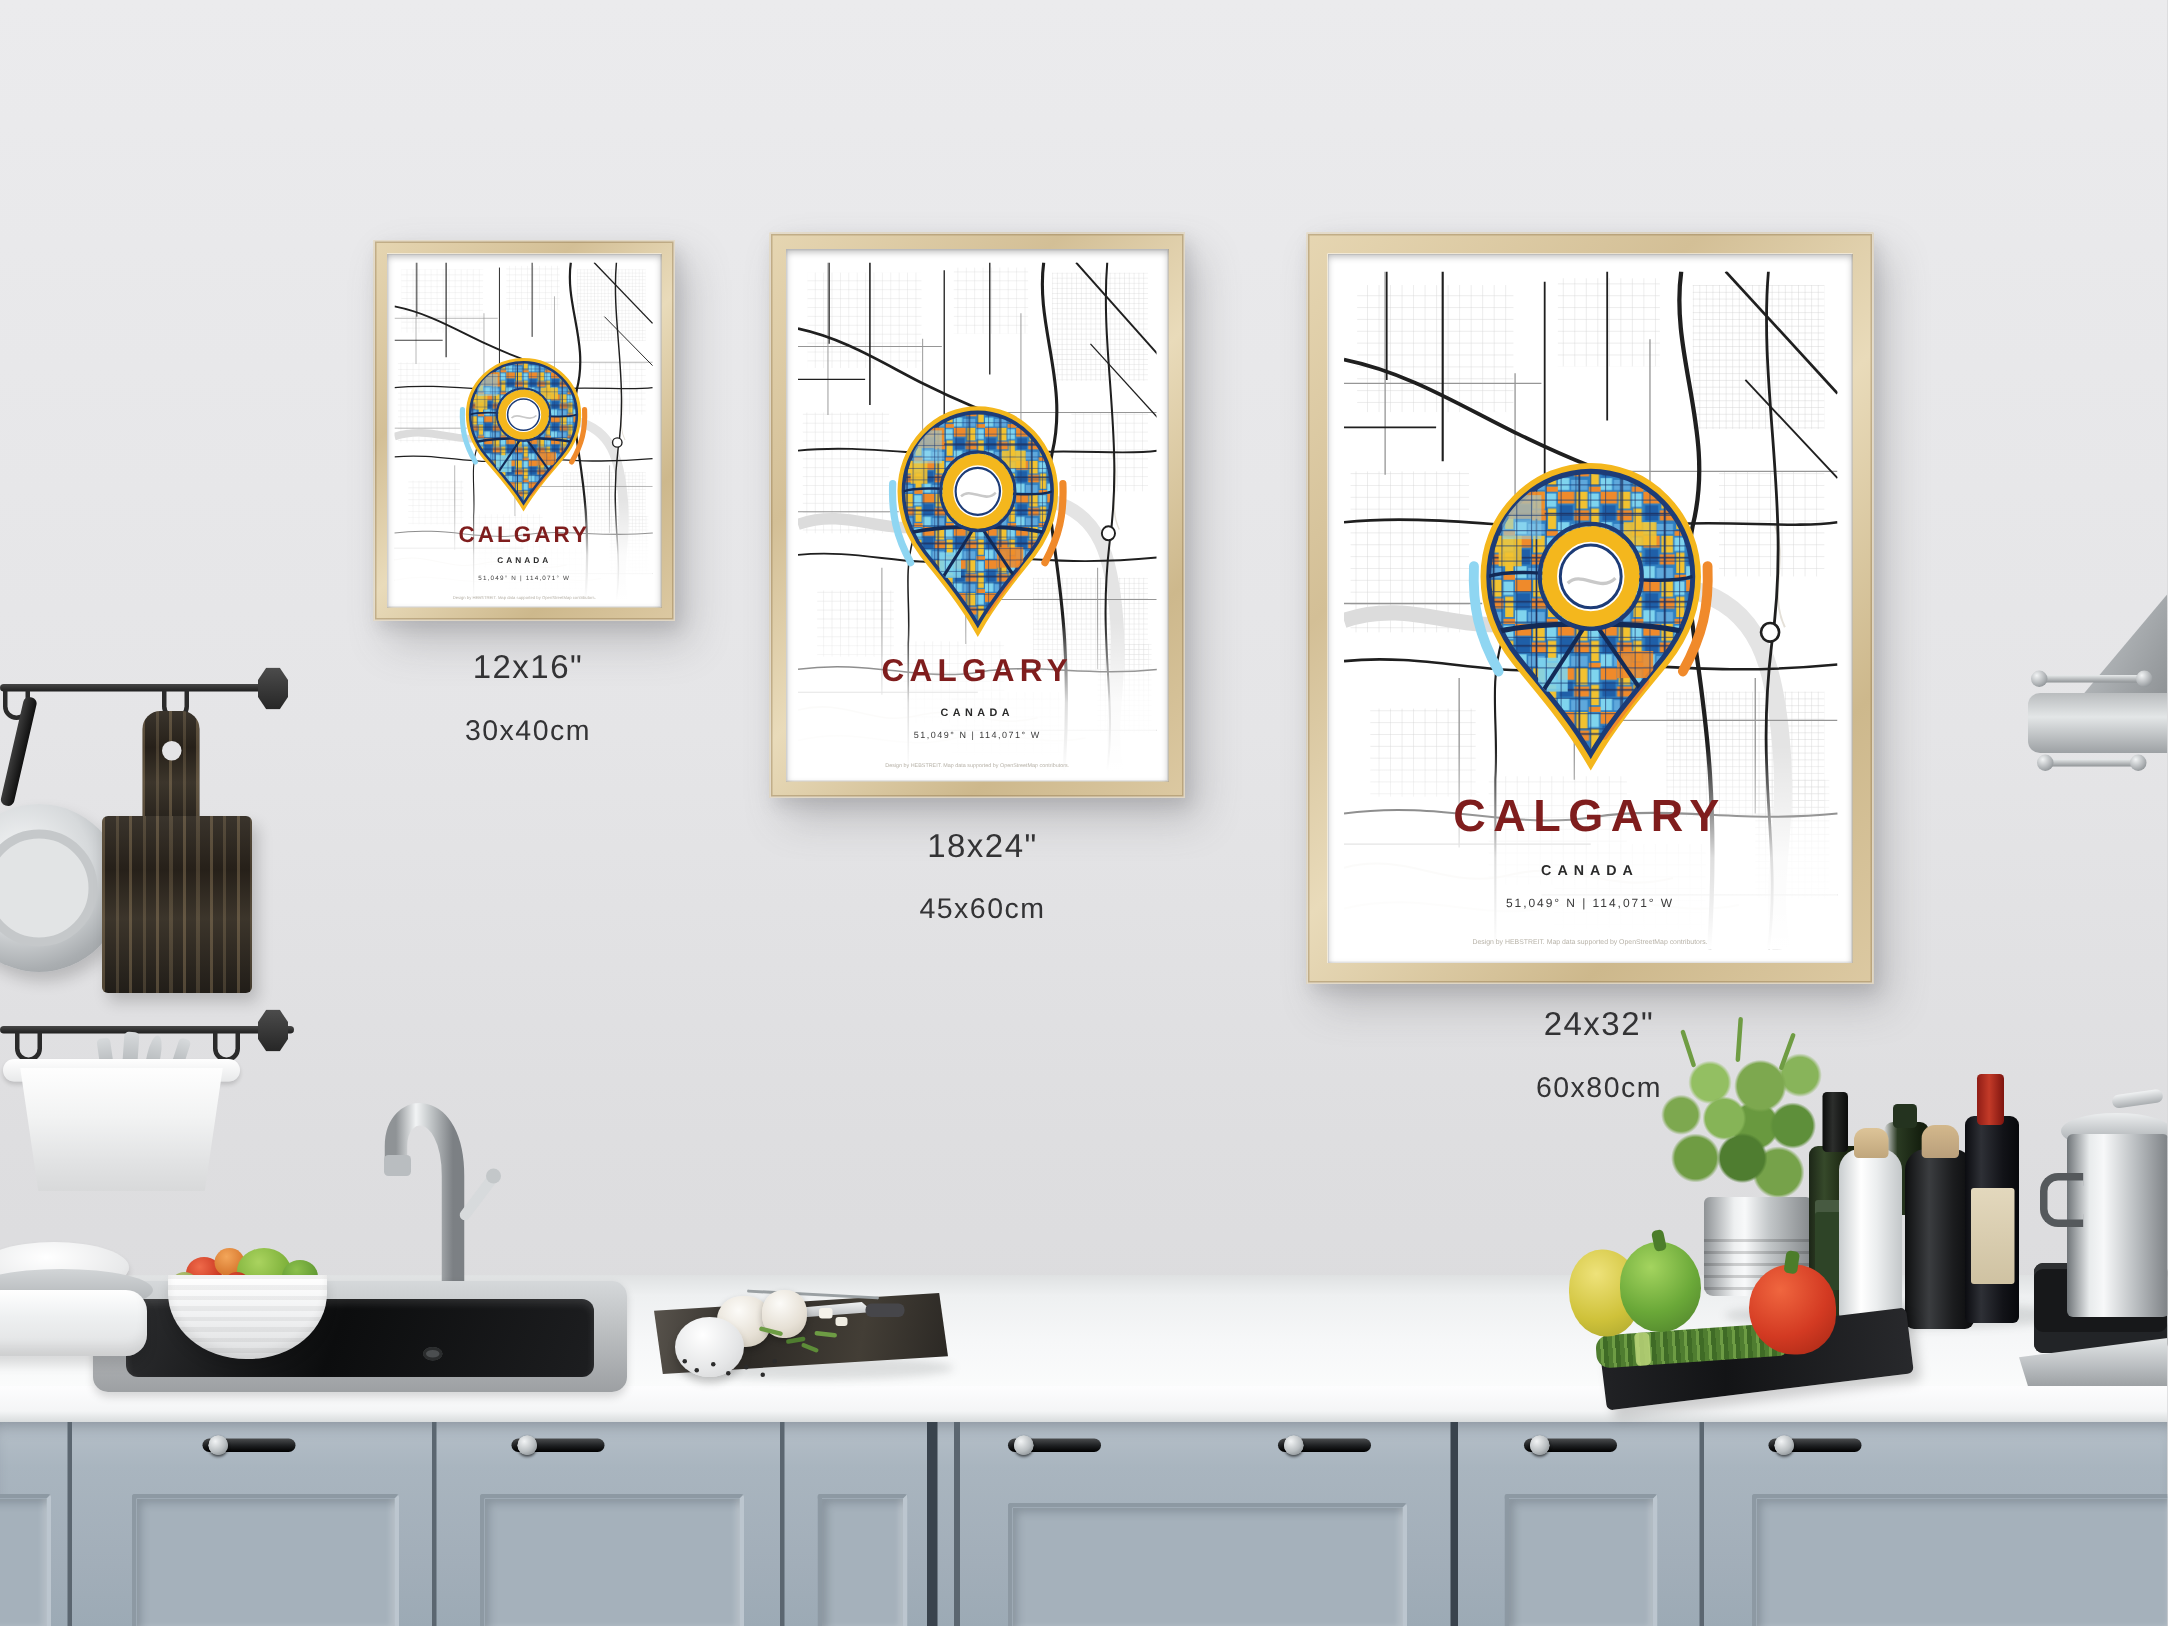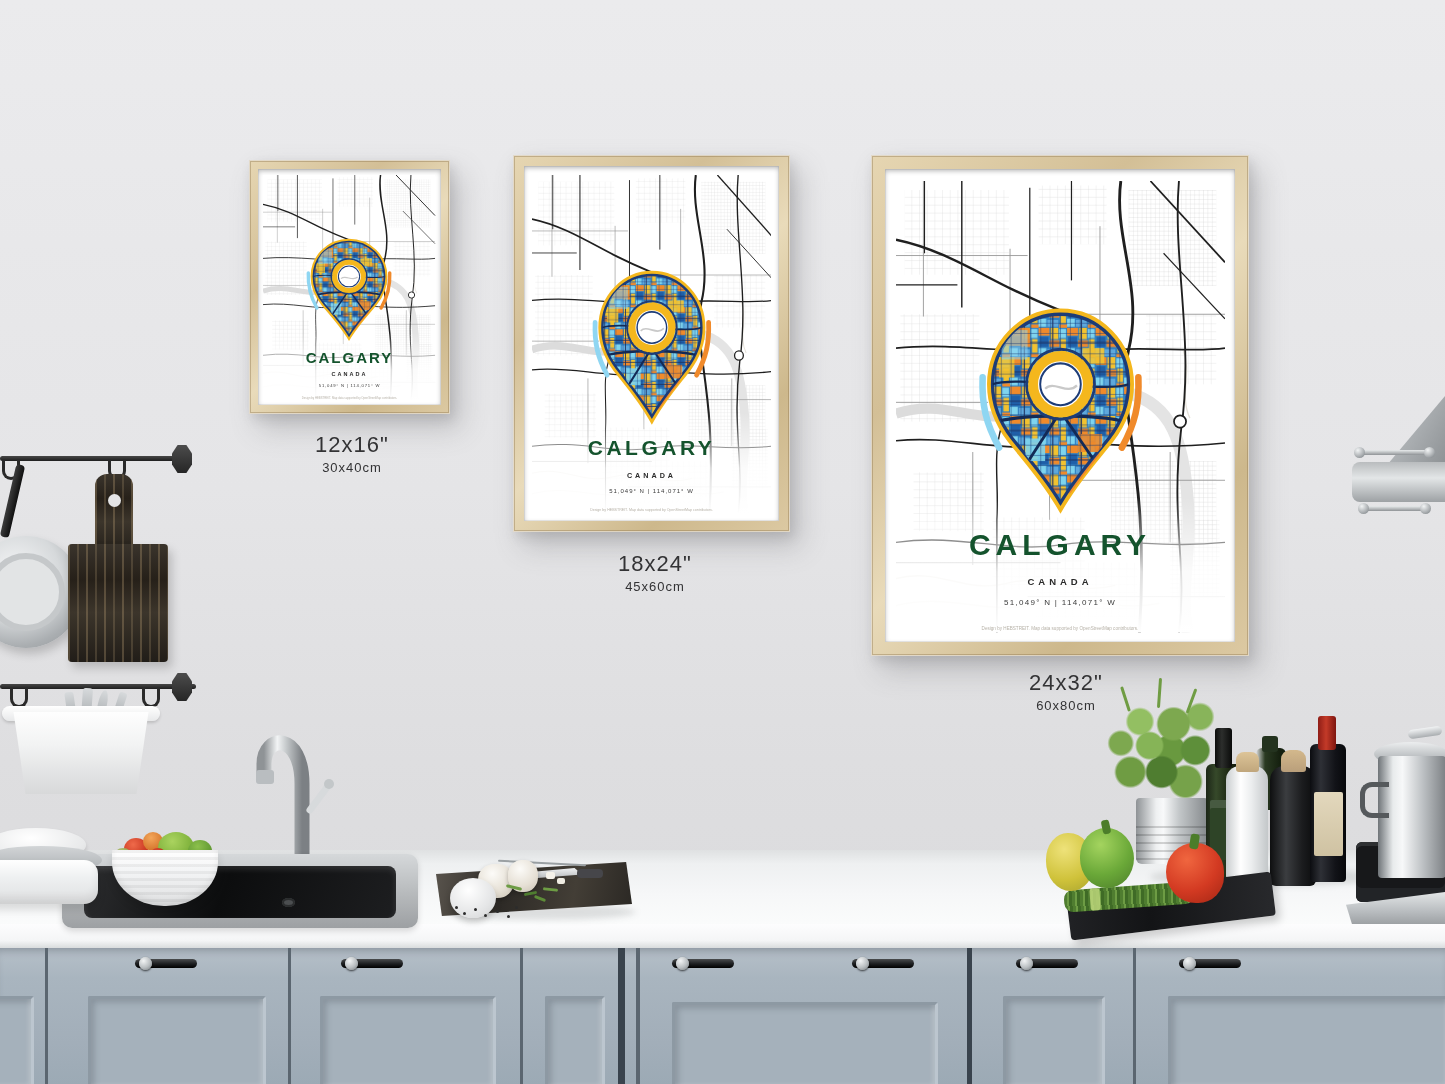--- a/index.html
+++ b/index.html
@@ -7,41 +7,41 @@
     background:linear-gradient(180deg,#ebebed 0%,#e5e5e7 45%,#dedee0 70%,#d9d9db 100%);}
   
   .frame{position:absolute;box-sizing:border-box;
     background:linear-gradient(135deg,#e6d6b2 0%,#d3bf96 30%,#e9dbba 52%,#cdb88c 78%,#dcc9a2 100%);
     box-shadow:10px 14px 26px rgba(99,99,104,.30),3px 5px 10px rgba(99,99,104,.18),
       inset 0 0 0 1px rgba(255,255,255,.55),inset 0 0 0 2px rgba(140,115,75,.40);}
   .paper{position:relative;width:100%;height:100%;background:#ffffff;overflow:hidden;
     box-shadow:inset 0 2px 5px rgba(0,0,0,.28),inset 0 0 0 1px rgba(0,0,0,.07);}
   .map-print{position:absolute;left:3%;right:3%;top:2.5%;bottom:2%;}
   .map-print svg{width:100%;height:100%;display:block;}
-  .ptxt{position:absolute;left:0;width:100%;text-align:center;transform:translateY(-50%);color:#14532d;white-space:nowrap;}
+  .ptxt{position:absolute;left:0;width:100%;text-align:center;transform:translateY(-50%);color:#7f1d1d;white-space:nowrap;}
   .city{font-weight:bold;top:79.5%;}
   .country{font-weight:bold;top:87%;color:#2a2a2a;}
   .coords{top:91.5%;color:#3a3a3a;}
   .credit{top:97%;color:#b7b2a8;}
   .p-sm .city{font-size:15px;letter-spacing:2px;}
   .p-sm .country{font-size:5.5px;letter-spacing:2px;}
   .p-sm .coords{font-size:4.2px;letter-spacing:.8px;}
   .p-sm .credit{font-size:2.8px;}
   .p-md .city{font-size:21px;letter-spacing:3.5px;}
   .p-md .country{font-size:7.2px;letter-spacing:3px;}
   .p-md .coords{font-size:6px;letter-spacing:1px;}
   .p-md .credit{font-size:3.6px;}
   .p-lg .city{font-size:30px;letter-spacing:5px;}
   .p-lg .country{font-size:9.5px;letter-spacing:4px;}
   .p-lg .coords{font-size:8px;letter-spacing:1.3px;}
   .p-lg .credit{font-size:4.6px;}
   
   .size-label{position:absolute;width:180px;text-align:center;color:#333335;}
   .size-in{font-size:22px;letter-spacing:1px;}
-  .size-cm{font-size:13px;letter-spacing:1px;margin-top:2px;}
+  .size-cm{font-size:19px;letter-spacing:1px;margin-top:19px;}
   
   .countertop{position:absolute;left:0;top:850px;width:1445px;height:98px;
     background:linear-gradient(180deg,#dfe1e2 0,#eef0f1 14%,#f6f7f8 45%,#fbfcfc 80%);}
   .counter-edge{position:absolute;left:0;top:924px;width:1445px;height:24px;
     background:linear-gradient(180deg,#fdfdfe 0,#f4f5f6 70%,#d9dcdd 100%);}
   .cabinets{position:absolute;left:0;top:948px;width:1445px;height:136px;
     background:linear-gradient(180deg,#b6c0c9 0,#a9b5bf 22%,#a2aeb9 70%,#9caab5 100%);
     box-shadow:inset 0 8px 10px -6px rgba(40,50,60,.35);}
   .divider{position:absolute;top:948px;height:136px;background:#5b6670;}
   .divider.dark{background:#39434d;}

